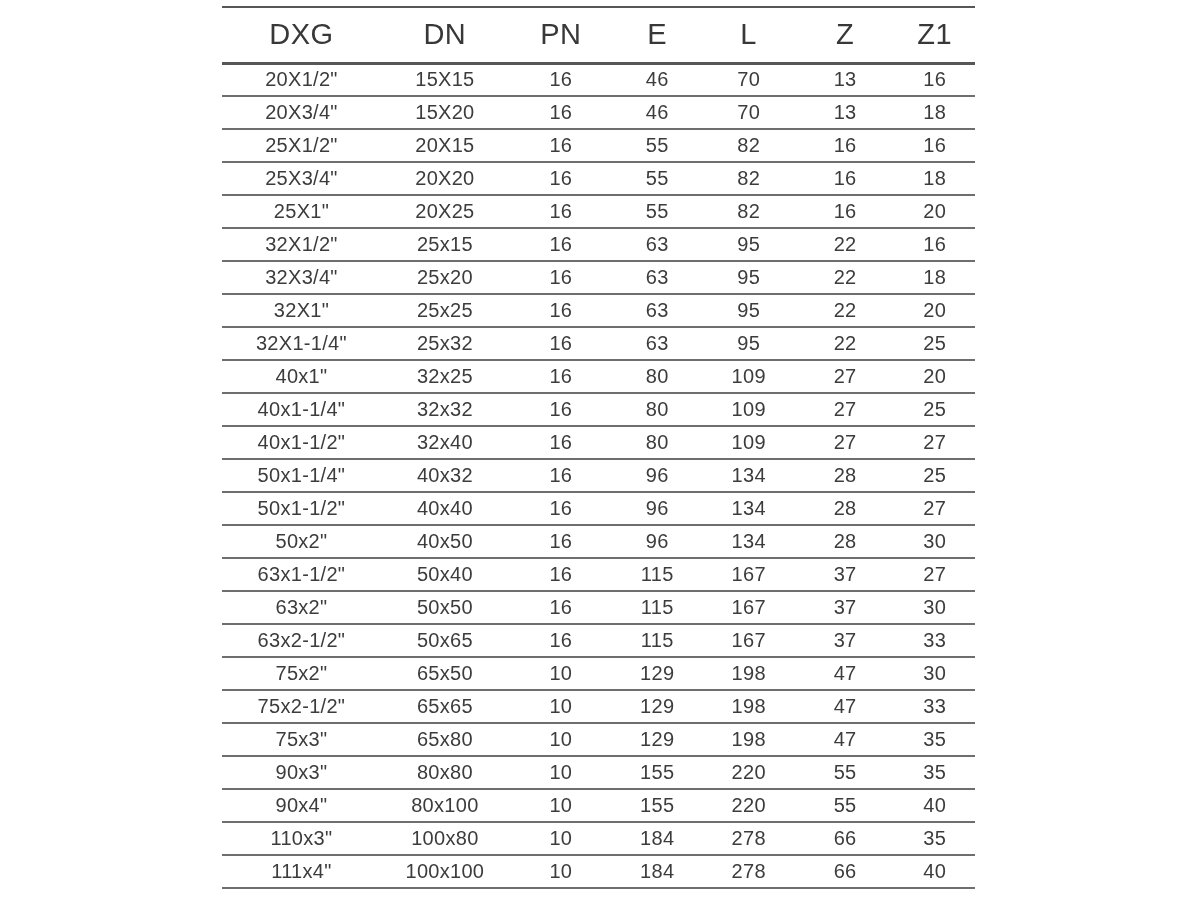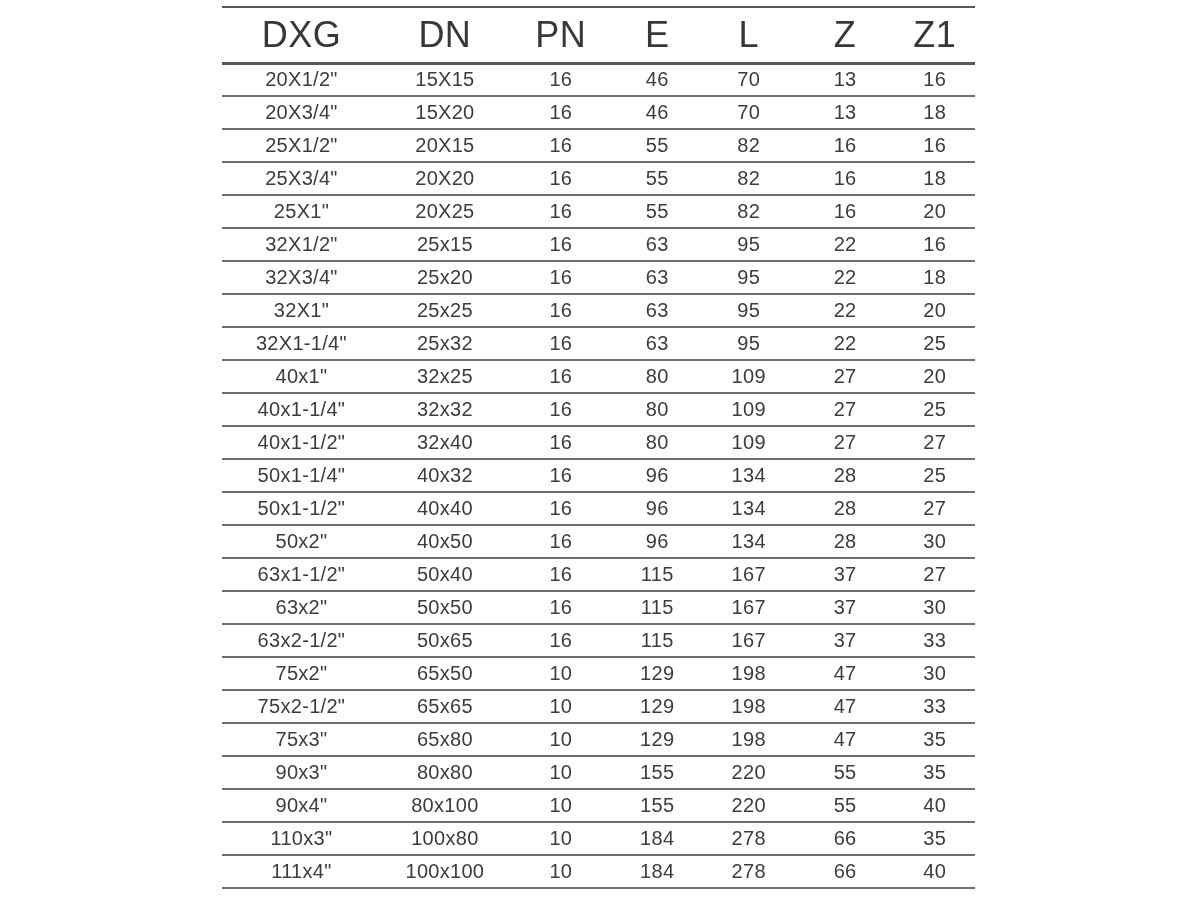--- a/index.html
+++ b/index.html
@@ -24,21 +24,21 @@
   }
   table {
     width: 100%;
     border-collapse: collapse;
     table-layout: fixed;
     color: var(--text-color);
     border-top: 2px solid var(--line-dark);
   }
   thead th {
     height: 56px;
-    font-size: 36px;
+    font-size: 29px;
     font-weight: 500;
     letter-spacing: 0.5px;
     text-align: center;
     vertical-align: middle;
     border-bottom: 3px solid var(--line-dark);
     color: #383838;
   }
   tbody td {
     height: 33px;
     font-size: 20px;

